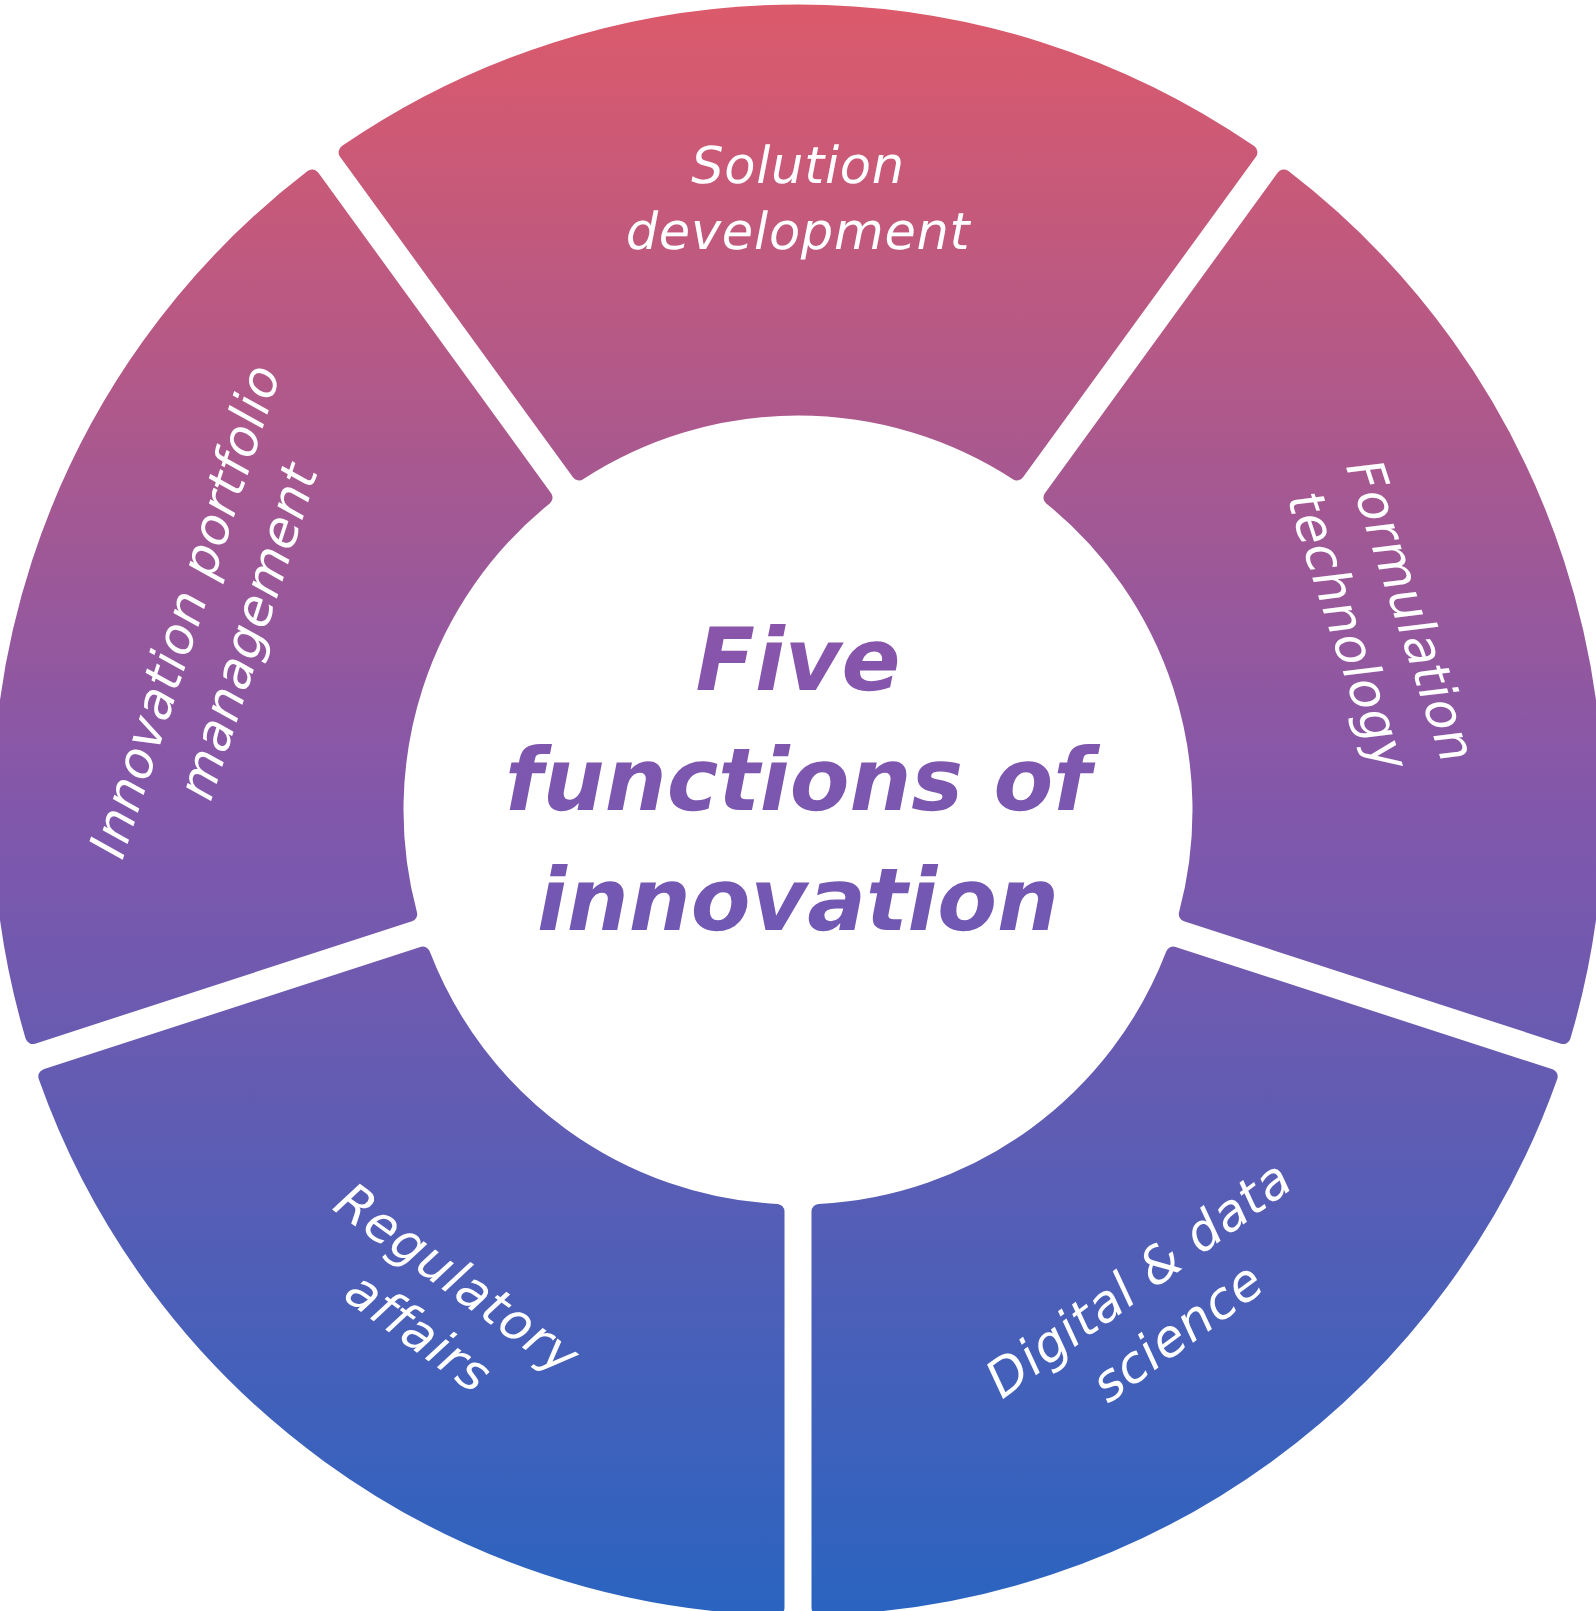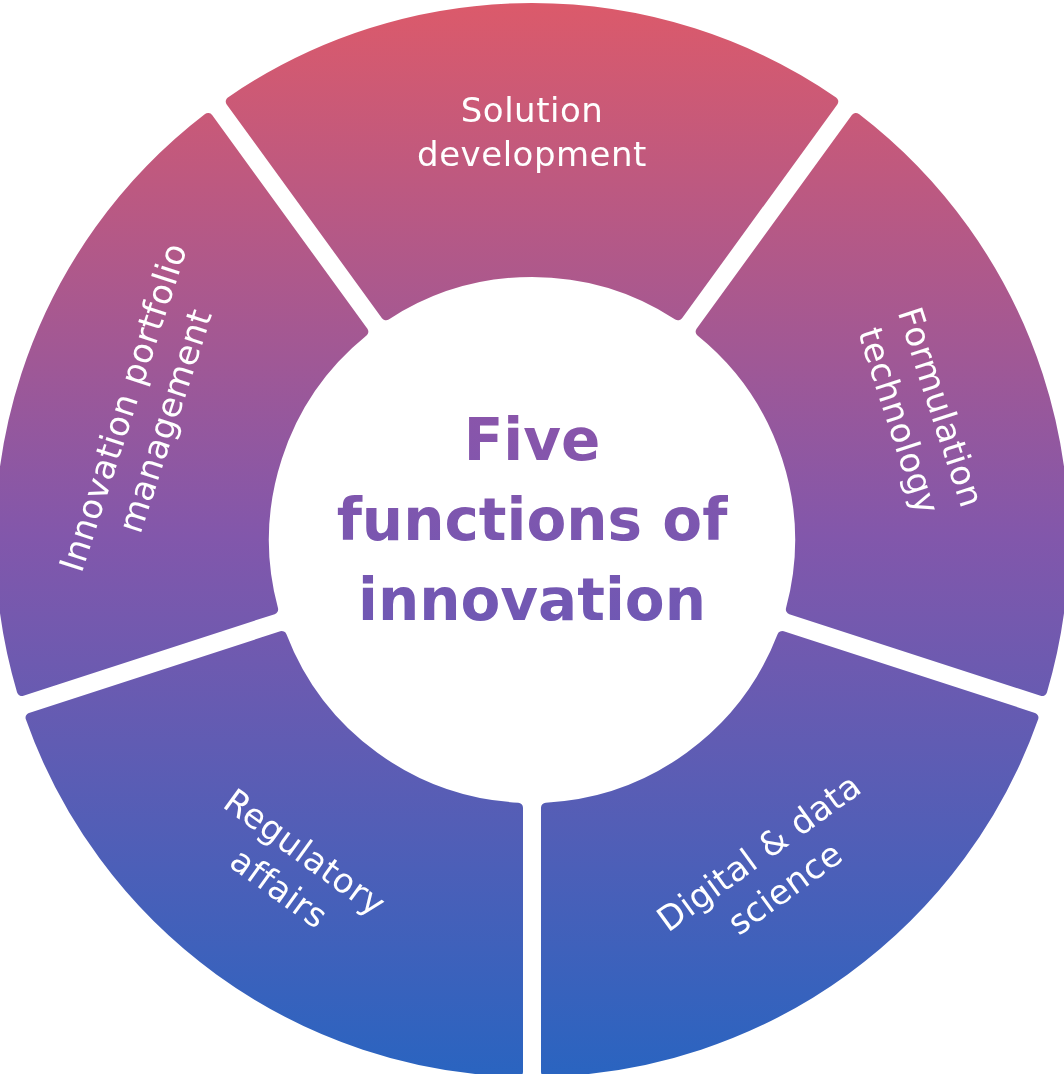--- a/index.html
+++ b/index.html
@@ -1,17 +1,17 @@
 <!DOCTYPE html>
 <html><head>
 <meta charset="utf-8">
 <style>
   html, body { margin: 0; padding: 0; background: #ffffff; }
   body { width: 1064px; height: 1074px; overflow: hidden; position: relative; }
-  #stage { position: absolute; left: 0; top: 0; width: 1064px; height: 1074px; }
+  #stage { position: absolute; left: 0; top: 0; width: 1064px; height: 1074px; font-style: italic; }
   svg { display: block; }
   .seg-label { font-family: "DejaVu Sans", sans-serif; font-size: 34px; fill: #ffffff; font-weight: 400; letter-spacing: 0.5px; }
   .center-title { font-family: "DejaVu Sans", sans-serif; font-weight: 700; font-size: 58px; }
 </style>
 </head>
 <body>
 
 <div id="stage">
   <svg width="1064" height="1074" viewBox="0 0 1064 1074" xmlns="http://www.w3.org/2000/svg">
     <defs>

